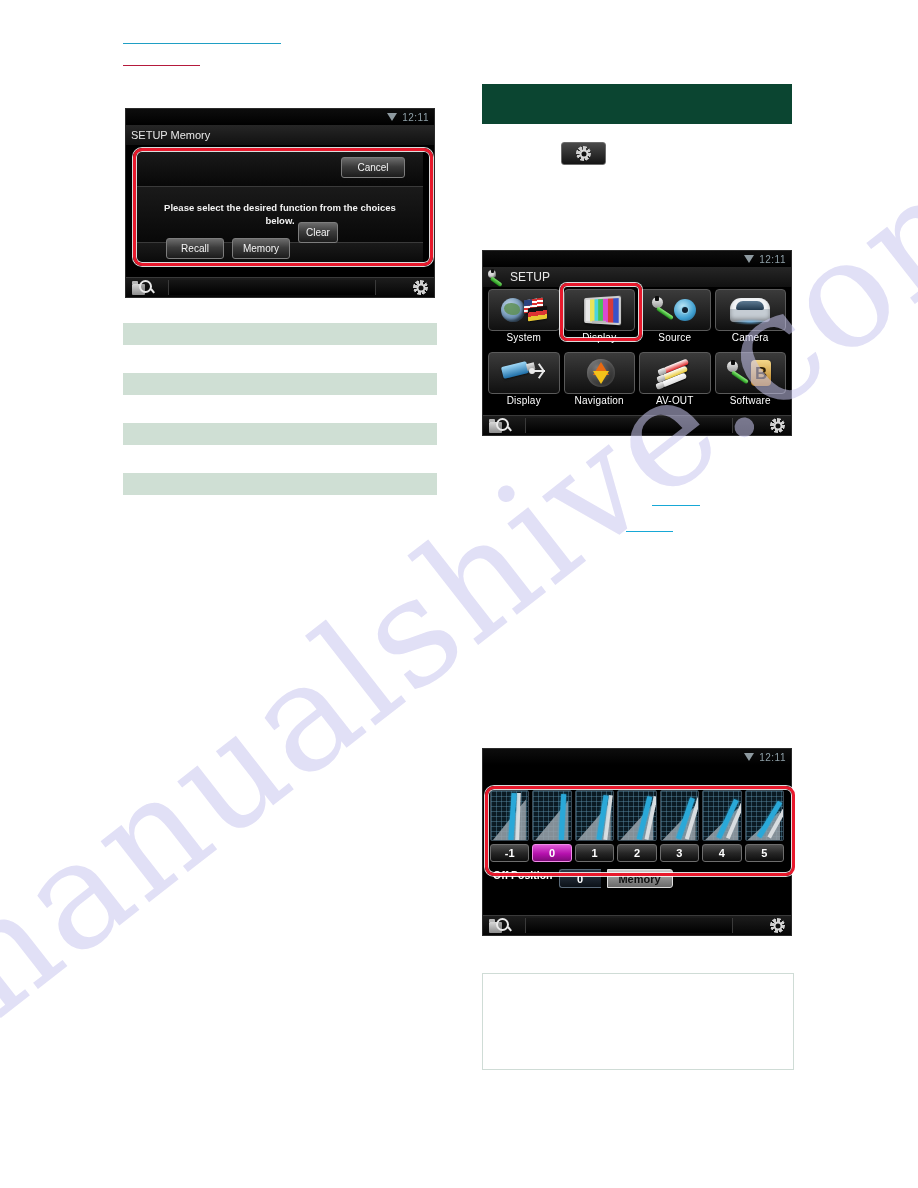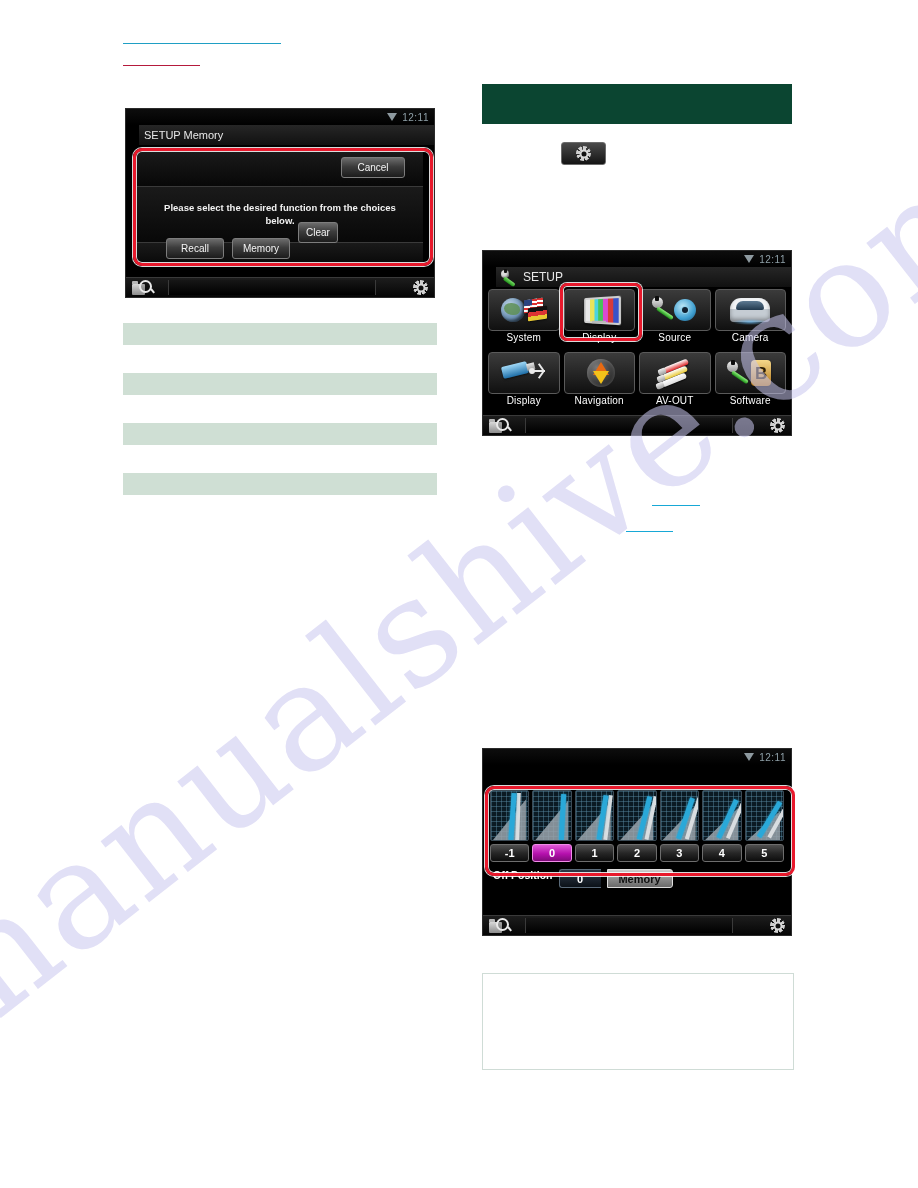--- a/index.html
+++ b/index.html
@@ -52,21 +52,20 @@
     border-top:8px solid #8e9aa0;
   }
   .clock{font-size:10px;color:#8fa0a8;letter-spacing:.5px;}
 
   .titlebar{
     height:21px;width:100%;box-sizing:border-box;
     background:linear-gradient(#262626,#111);
     border-bottom:1px solid #000;
     display:flex;align-items:center;padding:0 5px;gap:5px;
     position:relative;
-    margin-left:13px;
   }
   .titlebar .ttl{font-size:11px;color:#e8e8e8;}
 
   .botbar{
     position:absolute;left:0;bottom:0;width:100%;height:20px;
     background:linear-gradient(#1d1d1d,#050505);
     border-top:1px solid #3a3a3a;
     display:flex;align-items:center;justify-content:space-between;
     box-sizing:border-box;padding:0 6px;
   }

